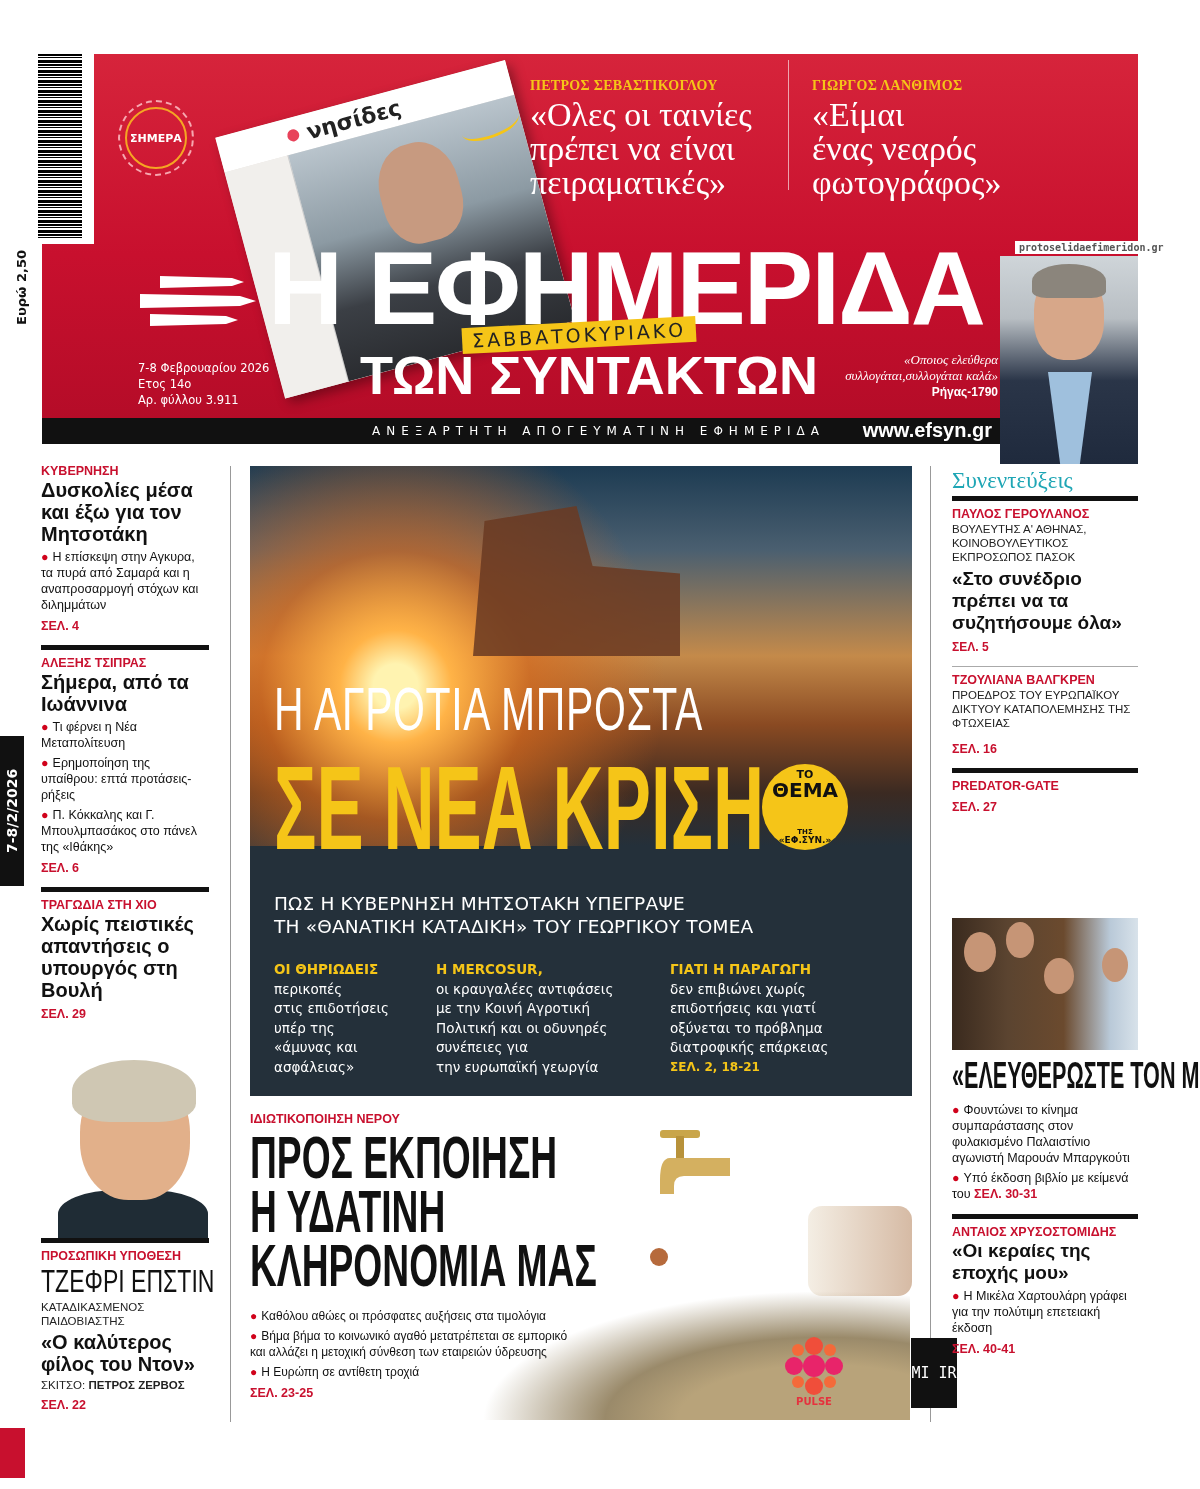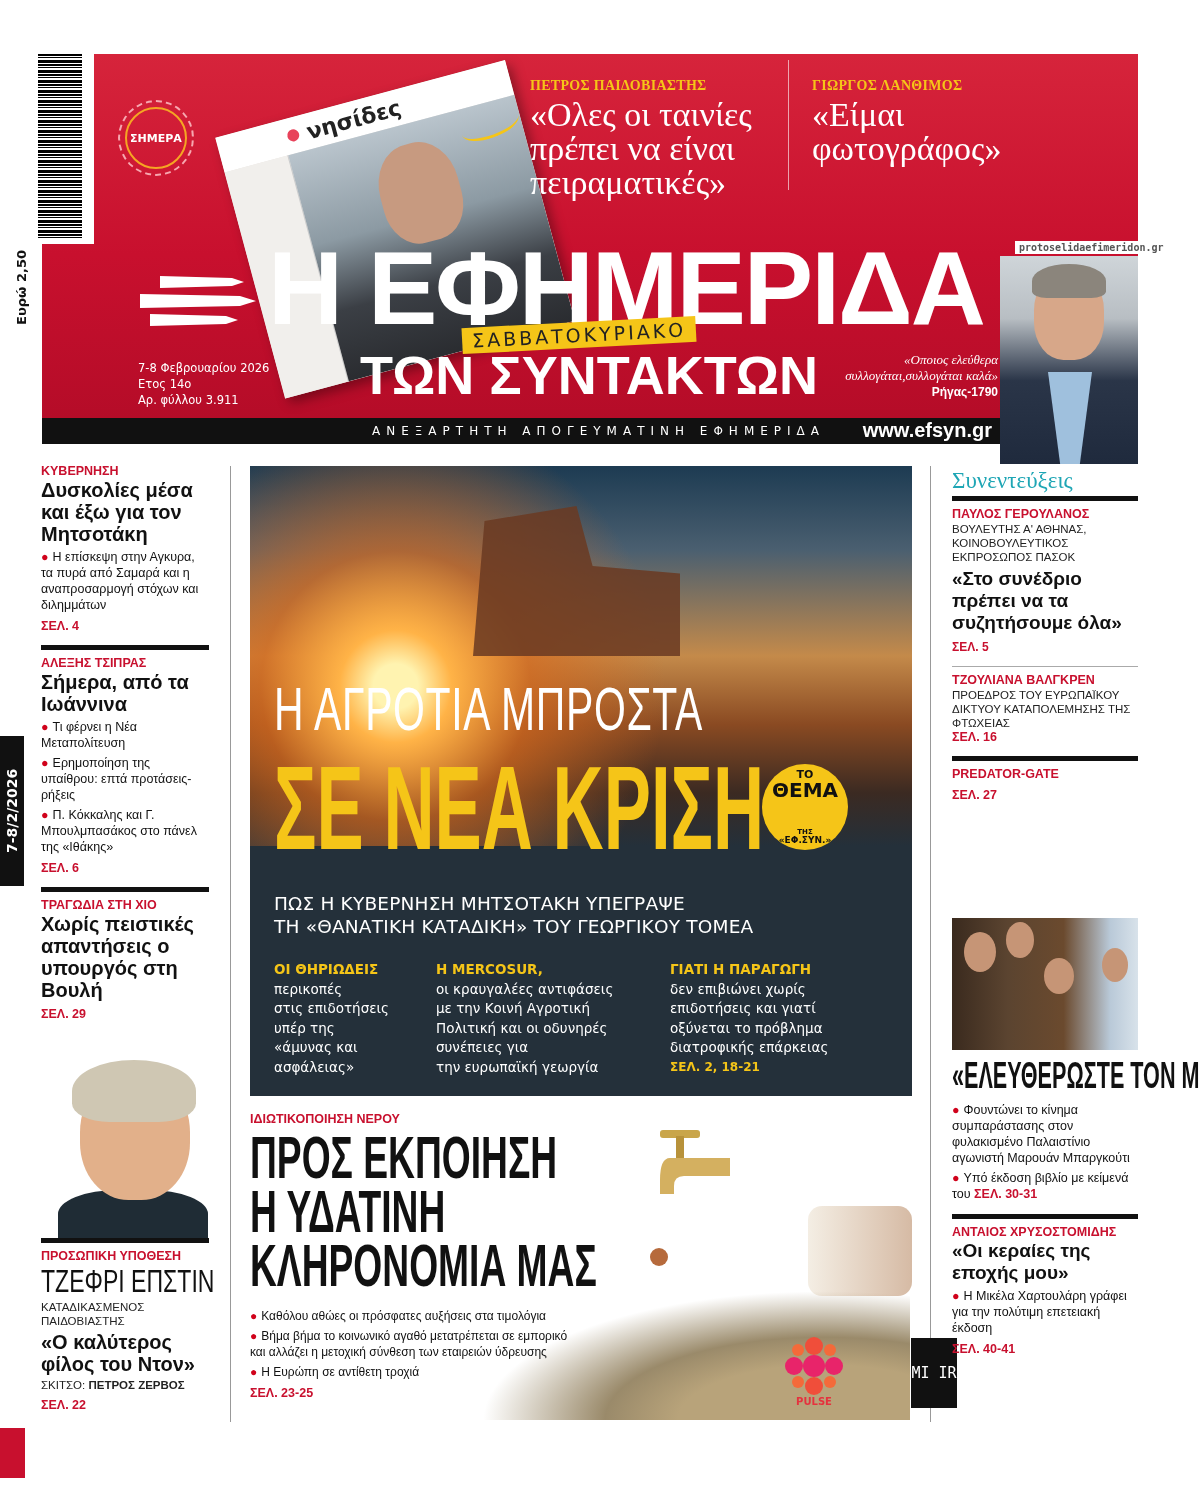--- a/index.html
+++ b/index.html
@@ -122,32 +122,33 @@
       <span>νησίδες</span>
     </div>
   <div class="mag-side"></div>
   <div class="mag-photo">
     <div class="mag-face"></div>
   </div>
 </div>
 <div class="abs arrow"></div>
 
 <div class="abs" style="left:530px; top:78px; width:250px;">
-  <div class="q-label">ΠΕΤΡΟΣ ΠΑΙΔΟΒΙΑΣΤΗΣ</div>
+  <div class="q-label">ΠΕΤΡΟΣ ΣΕΒΑΣΤΙΚΟΓΛΟΥ</div>
   <div class="q-text">
     <div>«Ολες οι ταινίες</div>
     <div>πρέπει να είναι</div>
     <div>πειραματικές»</div>
   </div>
 </div>
 <div class="abs q-sep"></div>
 <div class="abs" style="left:812px; top:78px; width:220px;">
   <div class="q-label">ΓΙΩΡΓΟΣ ΛΑΝΘΙΜΟΣ</div>
   <div class="q-text">
     <div>«Είμαι</div>
+    <div>ένας νεαρός</div>
     <div>φωτογράφος»</div>
   </div>
 </div>
 
 <svg class="abs logo-pens" viewBox="0 0 120 60">
   <g fill="#fff">
     <polygon points="20,6 92,8 104,12 92,16 20,18"></polygon>
     <polygon points="0,24 100,26 116,31 100,36 0,38"></polygon>
     <polygon points="10,44 86,46 98,50 86,54 10,56"></polygon>
   </g>
@@ -310,21 +311,21 @@
   <div class="rule" style="margin-top:2px"></div>
   <div>
     <div class="kicker">ΠΑΥΛΟΣ ΓΕΡΟΥΛΑΝΟΣ</div>
     <div class="caps">ΒΟΥΛΕΥΤΗΣ Α' ΑΘΗΝΑΣ, ΚΟΙΝΟΒΟΥΛΕΥΤΙΚΟΣ ΕΚΠΡΟΣΩΠΟΣ ΠΑΣΟΚ</div>
     <div class="head" style="font-size:19px; margin-top:4px"><span>«Στο συνέδριο πρέπει να τα συζητήσουμε όλα»</span> <span class="red" style="font-size:12px">ΣΕΛ. 5</span></div>
   </div>
   <div class="thin"></div>
   <div>
     <div class="kicker">ΤΖΟΥΛΙΑΝΑ ΒΑΛΓΚΡΕΝ</div>
     <div class="caps">ΠΡΟΕΔΡΟΣ ΤΟΥ ΕΥΡΩΠΑΪΚΟΥ ΔΙΚΤΥΟΥ ΚΑΤΑΠΟΛΕΜΗΣΗΣ ΤΗΣ ΦΤΩΧΕΙΑΣ</div>
-    <div class="sel" style="margin-top:0">ΣΕΛ. 16</div>
+    <div class="sel" style="margin-top:12px">ΣΕΛ. 16</div>
   </div>
   <div class="rule"></div>
   <div>
     <div class="kicker">PREDATOR-GATE</div>
     <div class="sel">ΣΕΛ. 27</div>
   </div>
 </div>
 
 <div class="abs marwan">
   <div class="mw-f" style="left:12px; top:14px; width:32px; height:40px;"></div>

